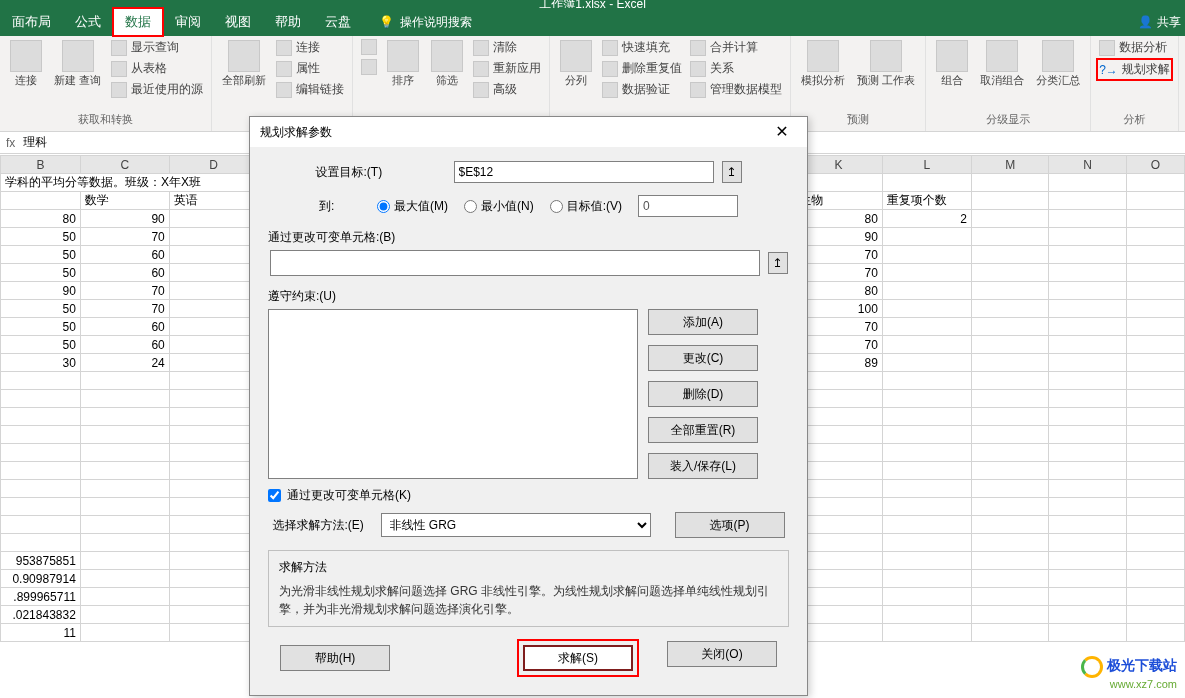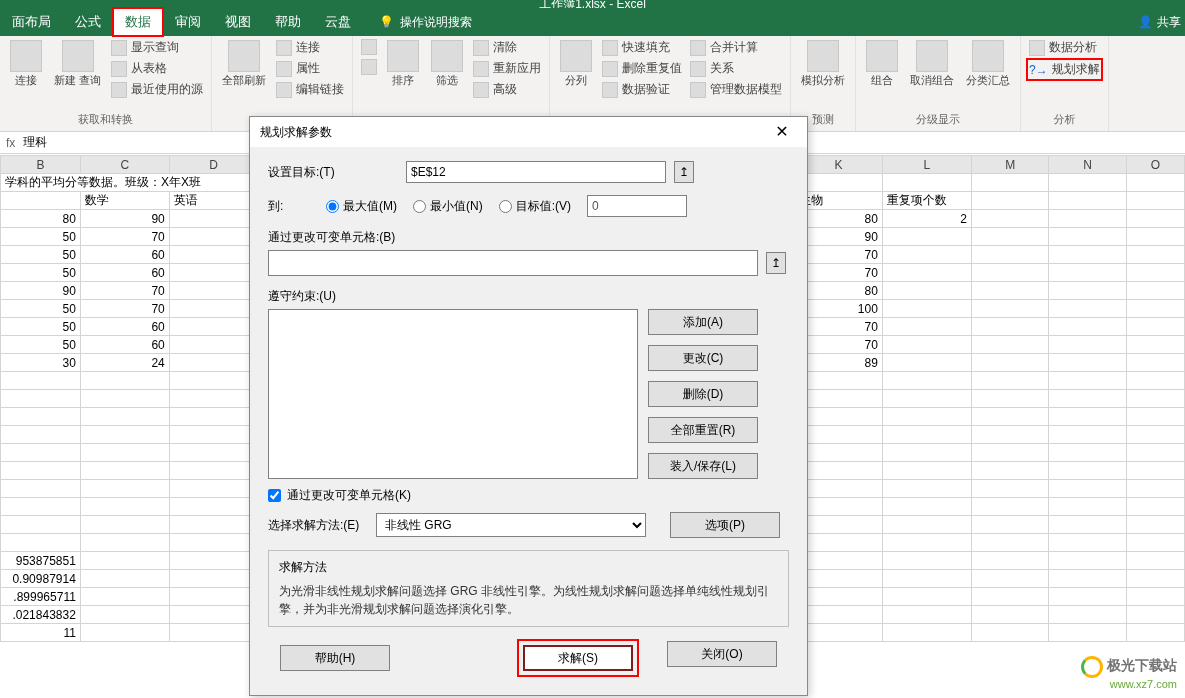--- a/index.html
+++ b/index.html
@@ -41,21 +41,21 @@
 table.grid th { background: #e6e6e6; font-weight: normal; text-align: center; color:#444;}
 table.grid td { text-align: right; }
 table.grid td.txt { text-align: left; }
 .col-B { width: 80px;} .col-C {width:90px;} .col-D{width:90px;} .col-K{width:90px;} .col-L{width:90px;} .col-M{width:80px;} .col-N{width:80px;} .col-O{width:60px;}
 
 
 .dialog { position: absolute; left: 249px; top: 116px; width: 559px; height: 580px; background: #f0f0f0; border: 1px solid #888; box-shadow: 2px 2px 8px rgba(0,0,0,0.2); z-index: 100; }
 .dlg-title { height: 30px; display: flex; align-items: center; padding: 0 10px; background:#fff; font-size:12px;}
 .dlg-close { margin-left: auto; font-size: 16px; width: 30px; height: 30px; text-align: center; line-height: 30px; cursor: pointer; }
 .dlg-body { padding: 14px 18px; }
-.row { display: flex; align-items: center; margin-bottom: 12px; gap: 8px; }
+.row { display: flex; align-items: center; margin-bottom: 12px; gap: 8px; justify-content: center; }
 .row label.l { width: 130px; font-size:12px;}
 .row input[type=text] { border: 1px solid #808080; height: 22px; padding: 0 4px; background:#fff; font-size:12px;}
 .row input.inp-target { width: 260px; }
 .pick-btn { width: 20px; height: 22px; border: 1px solid #808080; background: #e1e1e1; display:inline-flex; align-items:center; justify-content:center; font-size:10px;}
 .radio-row { display:flex; gap:16px; align-items:center; margin-left:60px;}
 .radio-row label { display:flex; align-items:center; gap:4px; font-size:12px;}
 .radio-row input[type=radio]{margin:0;}
 textarea.vars { width: 490px; height: 26px; border: 1px solid #808080; resize:none; background:#fff;}
 .constraints-box { display:flex; gap:10px; }
 textarea.constraints { width: 370px; height: 170px; border: 1px solid #808080; background:#fff; resize:none;}
@@ -66,21 +66,21 @@
 .method-box { border: 1px solid #c0c0c0; padding: 8px 10px; margin-top:12px; }
 .method-box .t { font-size:12px; margin-bottom:6px;}
 .method-box .d { font-size:12px; color:#333; line-height:18px;}
 .dlg-footer { display:flex; justify-content: space-between; padding: 0 30px 10px; align-items:center;}
 .dlg-footer .right { display:flex; gap:30px;}
 .solve-box { outline: 2px solid red; padding:4px; }
 .solve-box .dlg-btn { background:#fff; border:2px solid #7f1d1d;}
 
 
 .watermark { position:absolute; right:8px; bottom:8px; text-align:right; z-index:200;}
-.watermark .l1 { color:#737373; font-size:14px; font-weight:bold;}
+.watermark .l1 { color:#1d4ed8; font-size:14px; font-weight:bold;}
 .watermark .l2 { color:#66aa33; font-size:11px;}
 .wm-ico { display:inline-block; width:22px; height:22px; border:3px solid #ffb400; border-left-color:#4ab54a; border-radius:50%; vertical-align:middle; margin-right:4px;}
 </style>
 </head>
 <body>
 
 <div class="titlebar">
   <span>工作簿1.xlsx - Excel</span>
 </div>
 
@@ -224,20 +224,25 @@
           </div>
       </div>
     </div>
     <div class="rgroup-label">&nbsp;</div>
   </div>
   <div class="rgroup">
     <div class="rgroup-body">
       <div class="rbtn-lg">
           <div class="ico"></div>
           <span>模拟分析</span>
+        </div>
+      <div class="rbtn-lg">
+          <div class="ico"></div>
+          <span>预测
+工作表</span>
         </div>
     </div>
     <div class="rgroup-label">预测</div>
   </div>
   <div class="rgroup">
     <div class="rgroup-body">
       <div class="rbtn-lg">
           <div class="ico"></div>
           <span>组合</span>
         </div>

